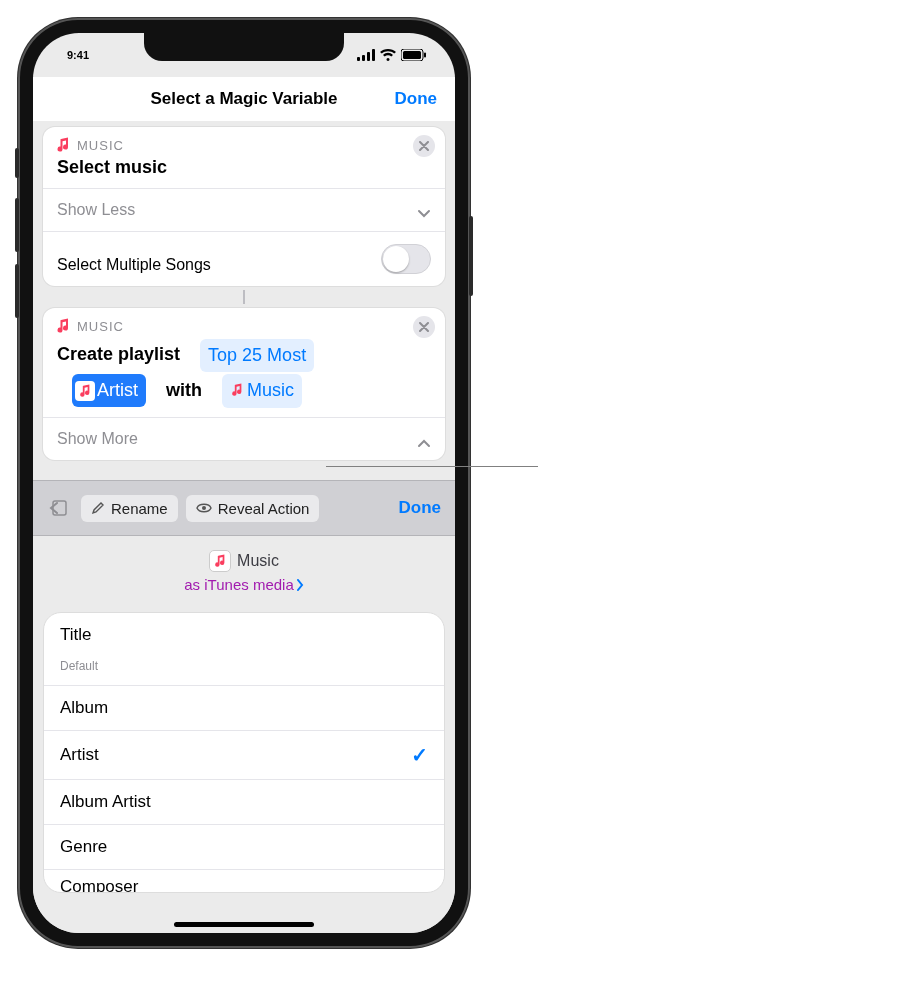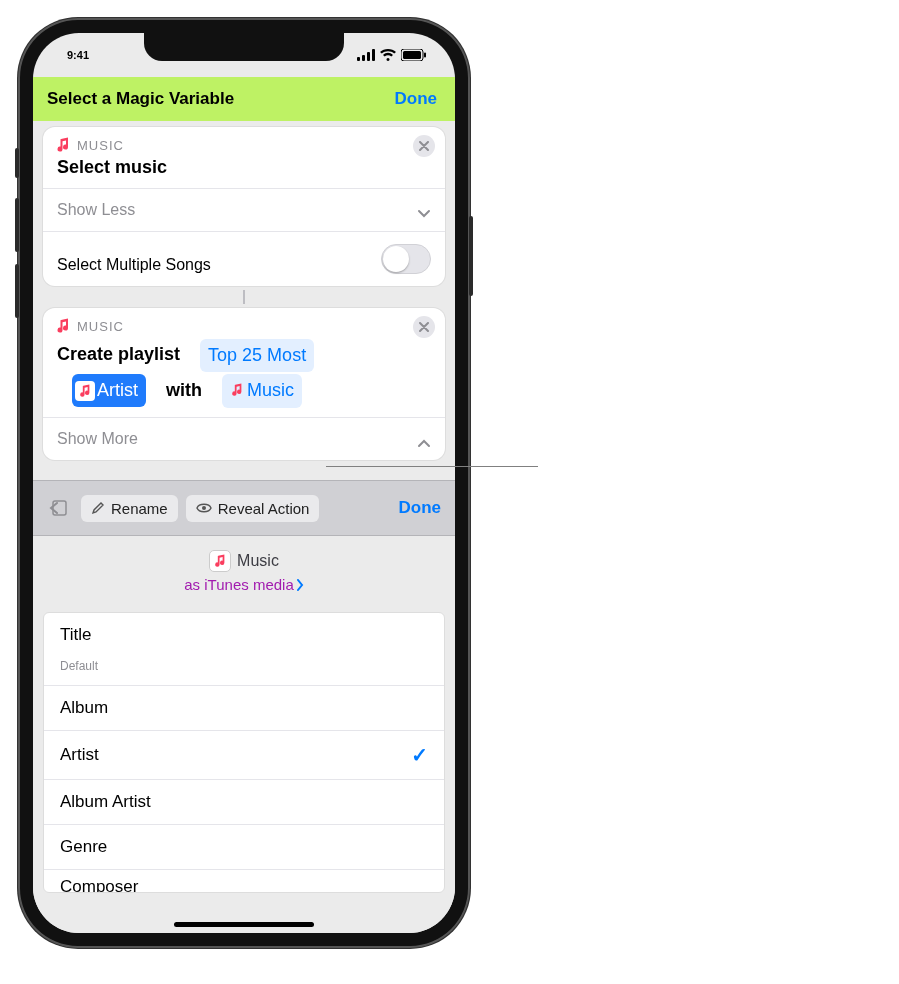--- a/index.html
+++ b/index.html
@@ -50,23 +50,24 @@
     justify-content: space-between;
     padding: 0 28px 0 34px;
     font-weight: 600;
     font-size: 11px;
   }
   .status-right { display:flex; gap:5px; align-items:center; }
   .nav-bar {
     height: 44px;
     display: flex;
     align-items: center;
+    justify-content: center;
     position: relative;
     padding: 0 14px;
-    background: #bef264;
+    background: #ffffff;
   }
   .nav-title { font-weight: 600; font-size: 17px; }
   .nav-done {
     position: absolute;
     right: 18px;
     color: #007aff;
     font-size: 17px;
     font-weight: 600;
   }
   .content {
@@ -203,21 +204,21 @@
   }
   .var-head-row { display:inline-flex; align-items:center; gap:6px; color:#3c3c43; font-size:16px;}
   .var-icon-box {
     width:22px;height:22px;background:#fff;border-radius:5px;border:1px solid #ccc;
     display:inline-flex;align-items:center;justify-content:center;
   }
   .as-link { color:#a21caf; font-size:15px; display:inline-flex;align-items:center;gap:2px; margin-top:4px;}
   .list {
     background:#fff;
     margin: 14px 10px 0 10px;
-    border-radius:6px;
+    border-radius:18px;
     border:1px solid #ddd;
   }
   .list-item {
     padding: 12px 16px;
     border-bottom: 1px solid #e5e5ea;
     font-size: 17px;
     display:flex; align-items:center; justify-content:space-between;
   }
   .list-item:last-child { border-bottom:none; }
   .list-sub { display:block; color:#8e8e93; font-size:12px; margin-top:14px;}

